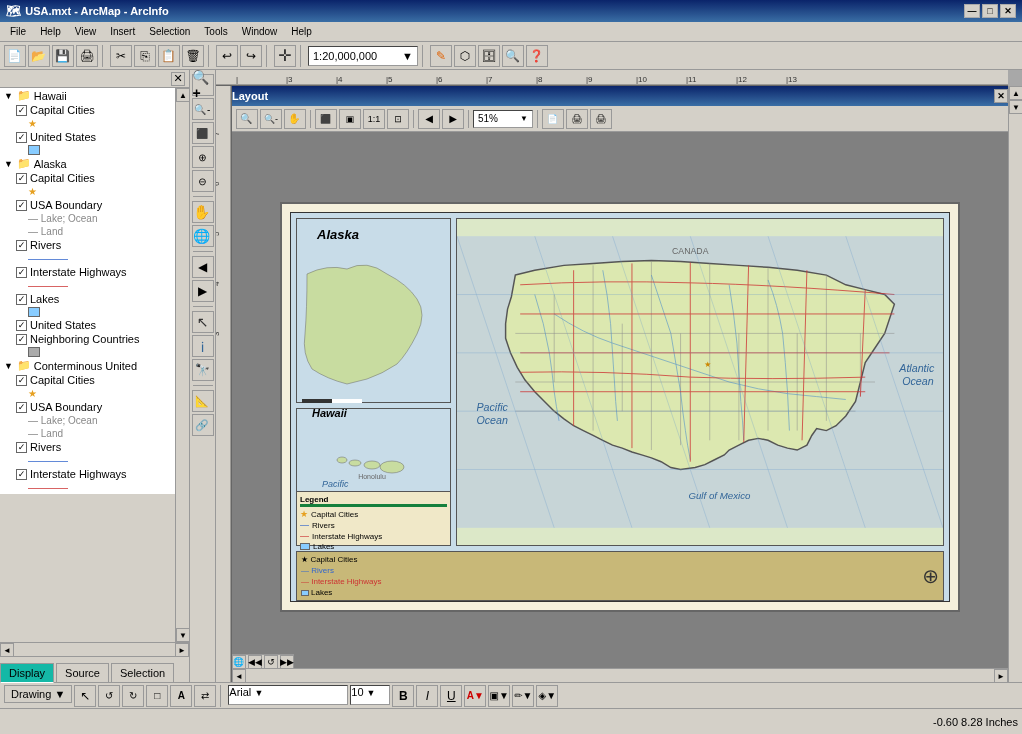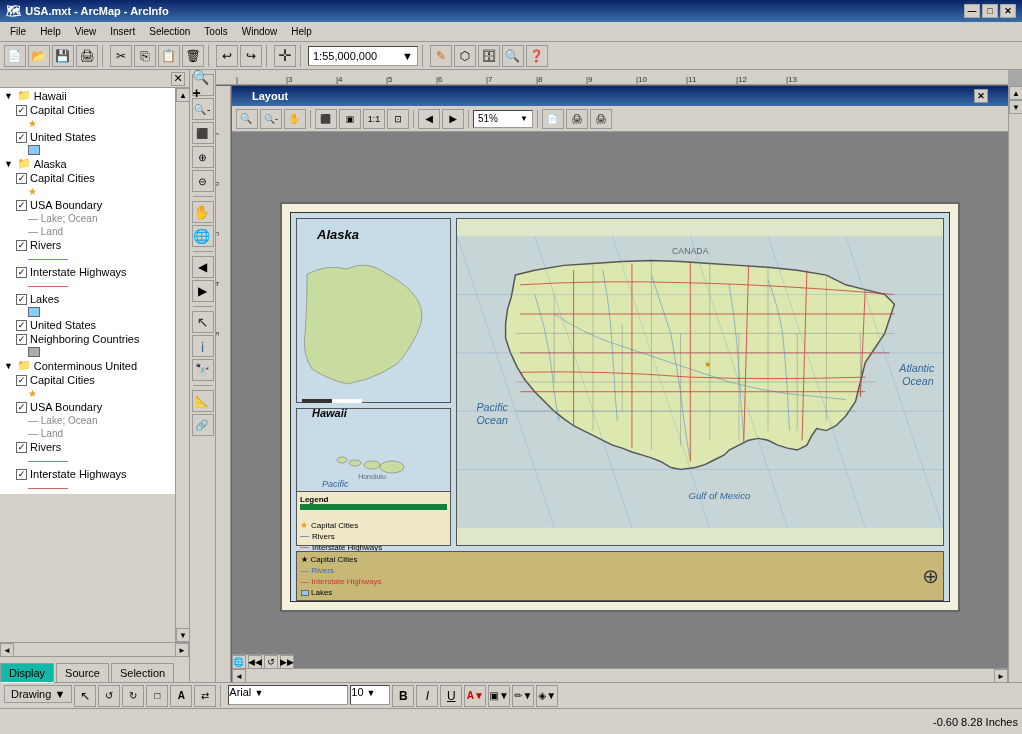--- a/index.html
+++ b/index.html
@@ -211,21 +211,21 @@
     }
     .layout-titlebar {
       position: absolute;
       top: 0; left: 0; right: 0;
       height: 20px;
       background: linear-gradient(to bottom, #0a246a, #3a6ea5);
       color: white;
       display: flex;
       align-items: center;
       justify-content: space-between;
-      padding: 0 20px;
+      padding: 0 0;
       font-size: 11px;
       font-weight: bold;
       z-index: 10;
     }
     .layout-toolbar {
       position: absolute;
       top: 20px; left: 0; right: 0;
       height: 26px;
       background: #d4d0c8;
       border-bottom: 1px solid #999;
@@ -493,21 +493,21 @@
   <div class="tb-btn">⎘</div>
   <div class="tb-btn">📋</div>
   <div class="tb-btn">🗑</div>
   <div class="tb-separator"></div>
   <div class="tb-btn">↩</div>
   <div class="tb-btn">↪</div>
   <div class="tb-separator"></div>
   <div class="tb-btn" style="font-size:16px; color:#333;">✛</div>
   <div class="tb-separator"></div>
   <div class="scale-dropdown">
-    <span>1:55,000,000</span>
+    <span>1:20,000,000</span>
     <span style="margin-left:auto;">▼</span>
   </div>
   <div class="tb-separator"></div>
   <div class="tb-btn" style="color:#e06000;">✎</div>
   <div class="tb-btn">⬡</div>
   <div class="tb-btn">🗄</div>
   <div class="tb-btn">🔍</div>
   <div class="tb-btn">❓</div>
 </div>
 
@@ -773,21 +773,21 @@
                 <ellipse cx="58" cy="36" rx="6" ry="3" fill="#c8dca0" stroke="#666" stroke-width="0.5"></ellipse>
                 <ellipse cx="45" cy="33" rx="5" ry="3" fill="#c8dca0" stroke="#666" stroke-width="0.5"></ellipse>
                 <text x="75" y="52" font-size="7" fill="#666" text-anchor="middle">Honolulu</text>
 
                 <rect x="5" y="90" width="50" height="3" fill="#333"></rect>
                 <rect x="30" y="90" width="25" height="3" fill="white"></rect>
               </svg>
             </div>
 
             <div class="legend-box">
-              <div style="font-size:8px; font-weight:bold; border-bottom:6px solid #15803d; margin-bottom:10px;">Legend</div>
+              <div style="font-size:8px; font-weight:bold; border-bottom:3px solid #15803d; margin-bottom:2px;">Legend</div>
               <div style="display:flex; align-items:center; gap:3px; margin-bottom:1px;">
                 <span style="color:#e6a020; font-size:9px;">★</span>
                   <span style="font-size:8px;">Capital Cities</span>
               </div>
               <div style="display:flex; align-items:center; gap:3px; margin-bottom:1px;">
                 <span style="color:#3366cc; font-size:9px;">—</span>
                   <span style="font-size:8px;">Rivers</span>
               </div>
               <div style="display:flex; align-items:center; gap:3px; margin-bottom:1px;">
                 <span style="color:#cc3333; font-size:9px;">—</span>

